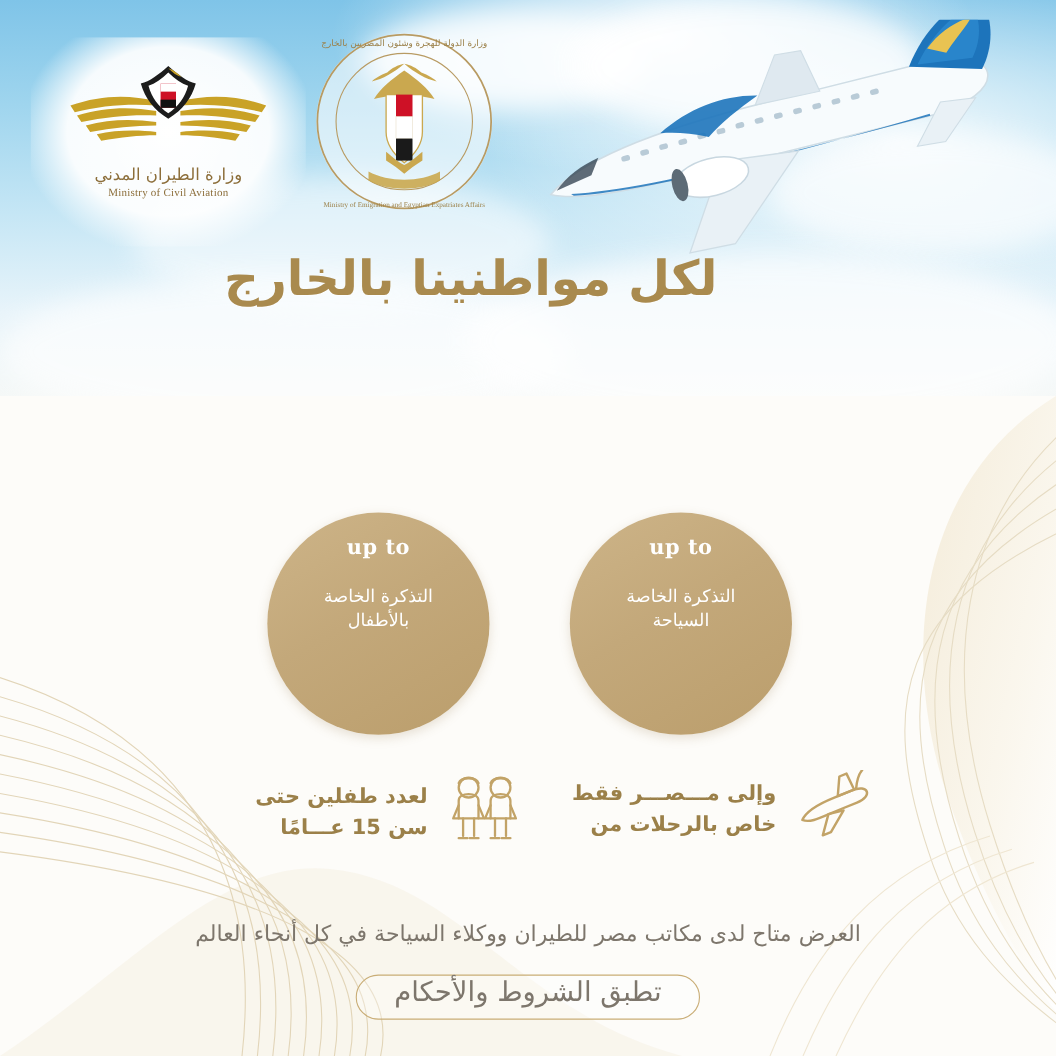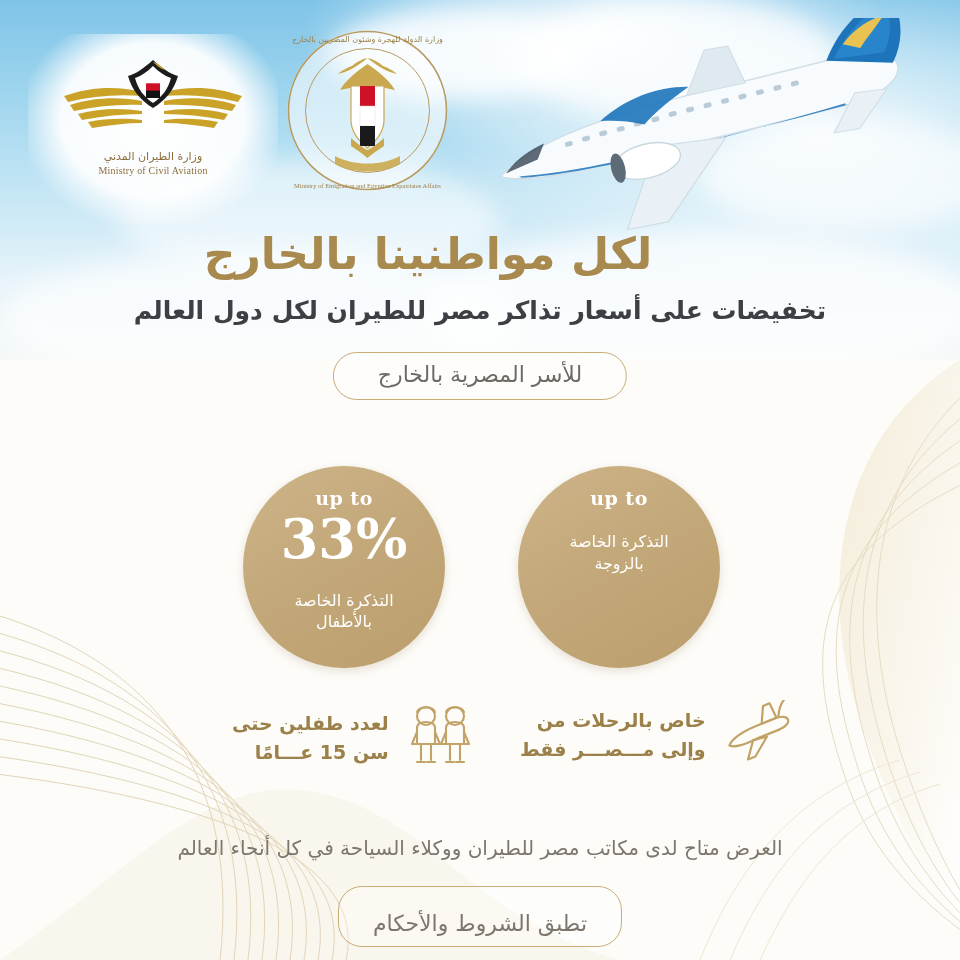--- a/index.html
+++ b/index.html
@@ -58,21 +58,21 @@
   
   .logo-left {
     position: absolute;
     left: 28px; top: 34px;
     width: 250px; height: 190px;
     text-align: center;
     background: radial-gradient(ellipse at 50% 45%, #ffffff 0%, rgba(255,255,255,.92) 52%, rgba(255,255,255,0) 76%);
   }
   .wing-wrap { margin-top: 22px; }
   .logo-left .cap-ar {
-    font-size: 11px; color: #8c6e3a; margin-top: 6px; letter-spacing: .2px;
+    font-size: 15px; color: #8c6e3a; margin-top: 6px; letter-spacing: .2px;
   }
   .logo-left .cap-en {
     font-size: 10px; color: #8c6e3a; margin-top: 2px; letter-spacing: .2px;
     font-family: "Liberation Serif", serif;
     text-align: center;
   }
 
   .logo-right {
     position: absolute;
     left: 285px; top: 28px;
@@ -164,24 +164,24 @@
     position: absolute;
     top: 836px; left: 0; width: 960px;
     text-align: center;
     font-size: 20px;
     color: #7d766c;
   }
   .terms {
     position: absolute;
     top: 886px; left: 50%;
     transform: translateX(-50%);
-    padding: 24px 34px 10px;
+    padding: 0 34px 10px;
     border: 1.4px solid #c9ad76;
     border-radius: 24px;
-    font-size: 22px;
+    font-size: 25px;
     color: #7d766c;
     background: rgba(255,255,255,0.3);
     white-space: nowrap;
     text-align: right;
   }
 </style>
 </head>
 <body>
 
 <div class="poster">
@@ -331,54 +331,51 @@
       <rect x="75" y="58" width="15" height="20" fill="#ce1126"></rect>
       <rect x="75" y="78" width="15" height="20" fill="#ffffff" stroke="#e0d3b4" stroke-width=".4"></rect>
       <rect x="75" y="98" width="15" height="20" fill="#1a1a1a"></rect>
       <path d="M66 118 C72 122 78 126 82.5 130 C87 126 93 122 99 118 L99 110 C92 116 87 120 82.5 122 C78 120 73 116 66 110 Z" fill="#caa84f"></path>
 
       <path d="M50 128 C68 138 97 138 115 128 L115 136 C97 146 68 146 50 136 Z" fill="#caa84f" opacity=".9"></path>
     </svg>
   </div>
 
   <div class="headline">لكل مواطنينا بالخارج</div>
-  <div class="subhead">تخفيضات على أسعار تذاكر مصر للطيران لكل دول العالم</div>
-  <div class="pill">للأسر المصرية بالخارج</div>
 
   <div class="circle left">
     <div class="upto">up to</div>
     <div class="cap">
       <div>التذكرة الخاصة</div>
-      <div>بالزوجة</div>
+      <div>السياحة</div>
     </div>
   </div>
 
   <div class="circle right">
     <div class="upto">up to</div>
-    <div class="pct">33%</div>
     <div class="cap">
       <div>التذكرة الخاصة</div>
       <div>بالأطفال</div>
     </div>
   </div>
 
   <div class="feature f-right">
     <span>
       <svg width="74" height="62" viewBox="0 0 74 62">
         <g transform="rotate(-22 37 31)">
           <path d="M6 34 C12 28 24 26 40 26 L58 26 C66 26 70 29 70 32 C70 35 66 38 58 38 L40 38 C24 38 12 40 6 34 Z" fill="none" stroke="#c2a367" stroke-width="2.2" stroke-linejoin="round"></path>
           <path d="M30 38 L18 54 L26 54 L44 40 Z" fill="none" stroke="#c2a367" stroke-width="2.2" stroke-linejoin="round"></path>
           <path d="M44 26 L52 10 L59 10 L60 26 Z" fill="none" stroke="#c2a367" stroke-width="2.2" stroke-linejoin="round"></path>
           <path d="M62 26 C66 18 70 14 74 12" fill="none" stroke="#c2a367" stroke-width="2.2"></path>
         </g>
       </svg>
     </span>
     <span class="ftext">
+      <div>وإلى مـــصـــر فقط</div>
       <div>خاص بالرحلات من</div>
-      <div>وإلى مـــصـــر فقط</div>
     </span>
   </div>
 
   <div class="feature f-left">
     <span>
       <svg width="74" height="68" viewBox="0 0 74 68">
         <g fill="none" stroke="#c2a367" stroke-width="2.1" stroke-linejoin="round" stroke-linecap="round">
 
           <circle cx="23" cy="16" r="9"></circle>
           <path d="M14 12 C16 6 30 6 32 12"></path>

